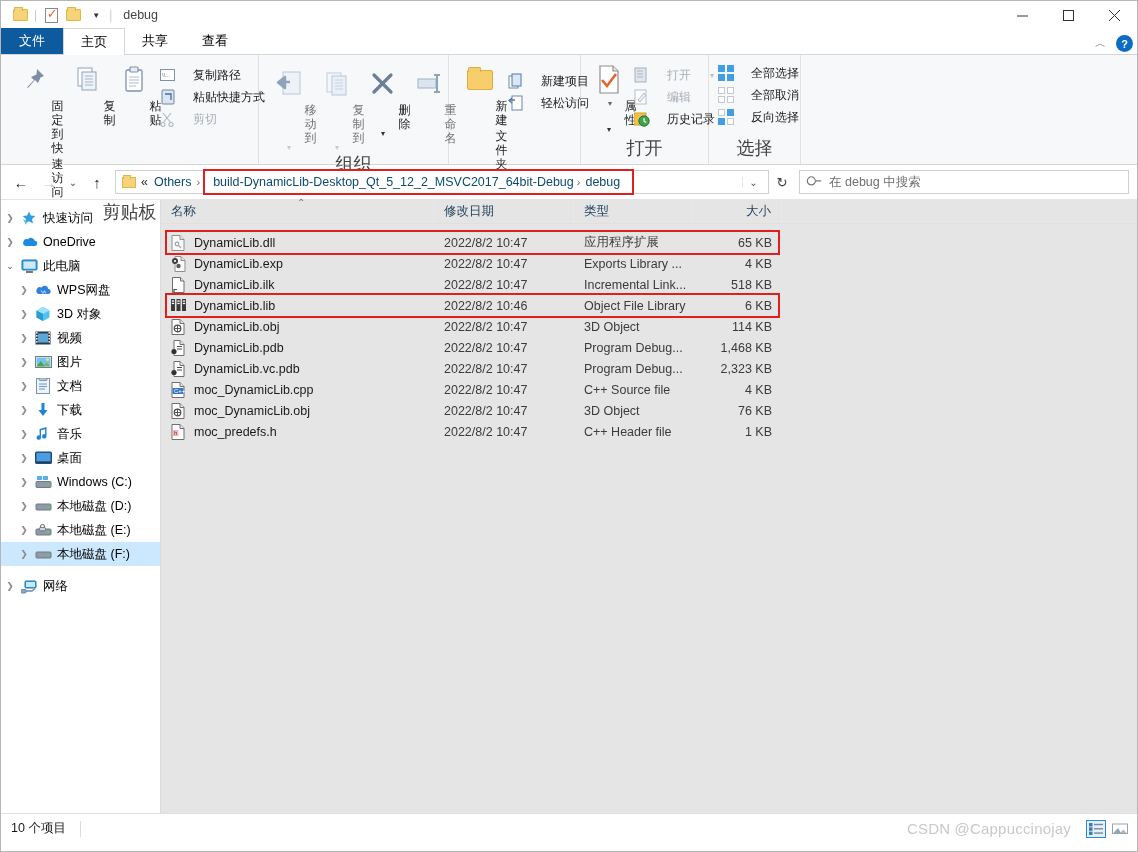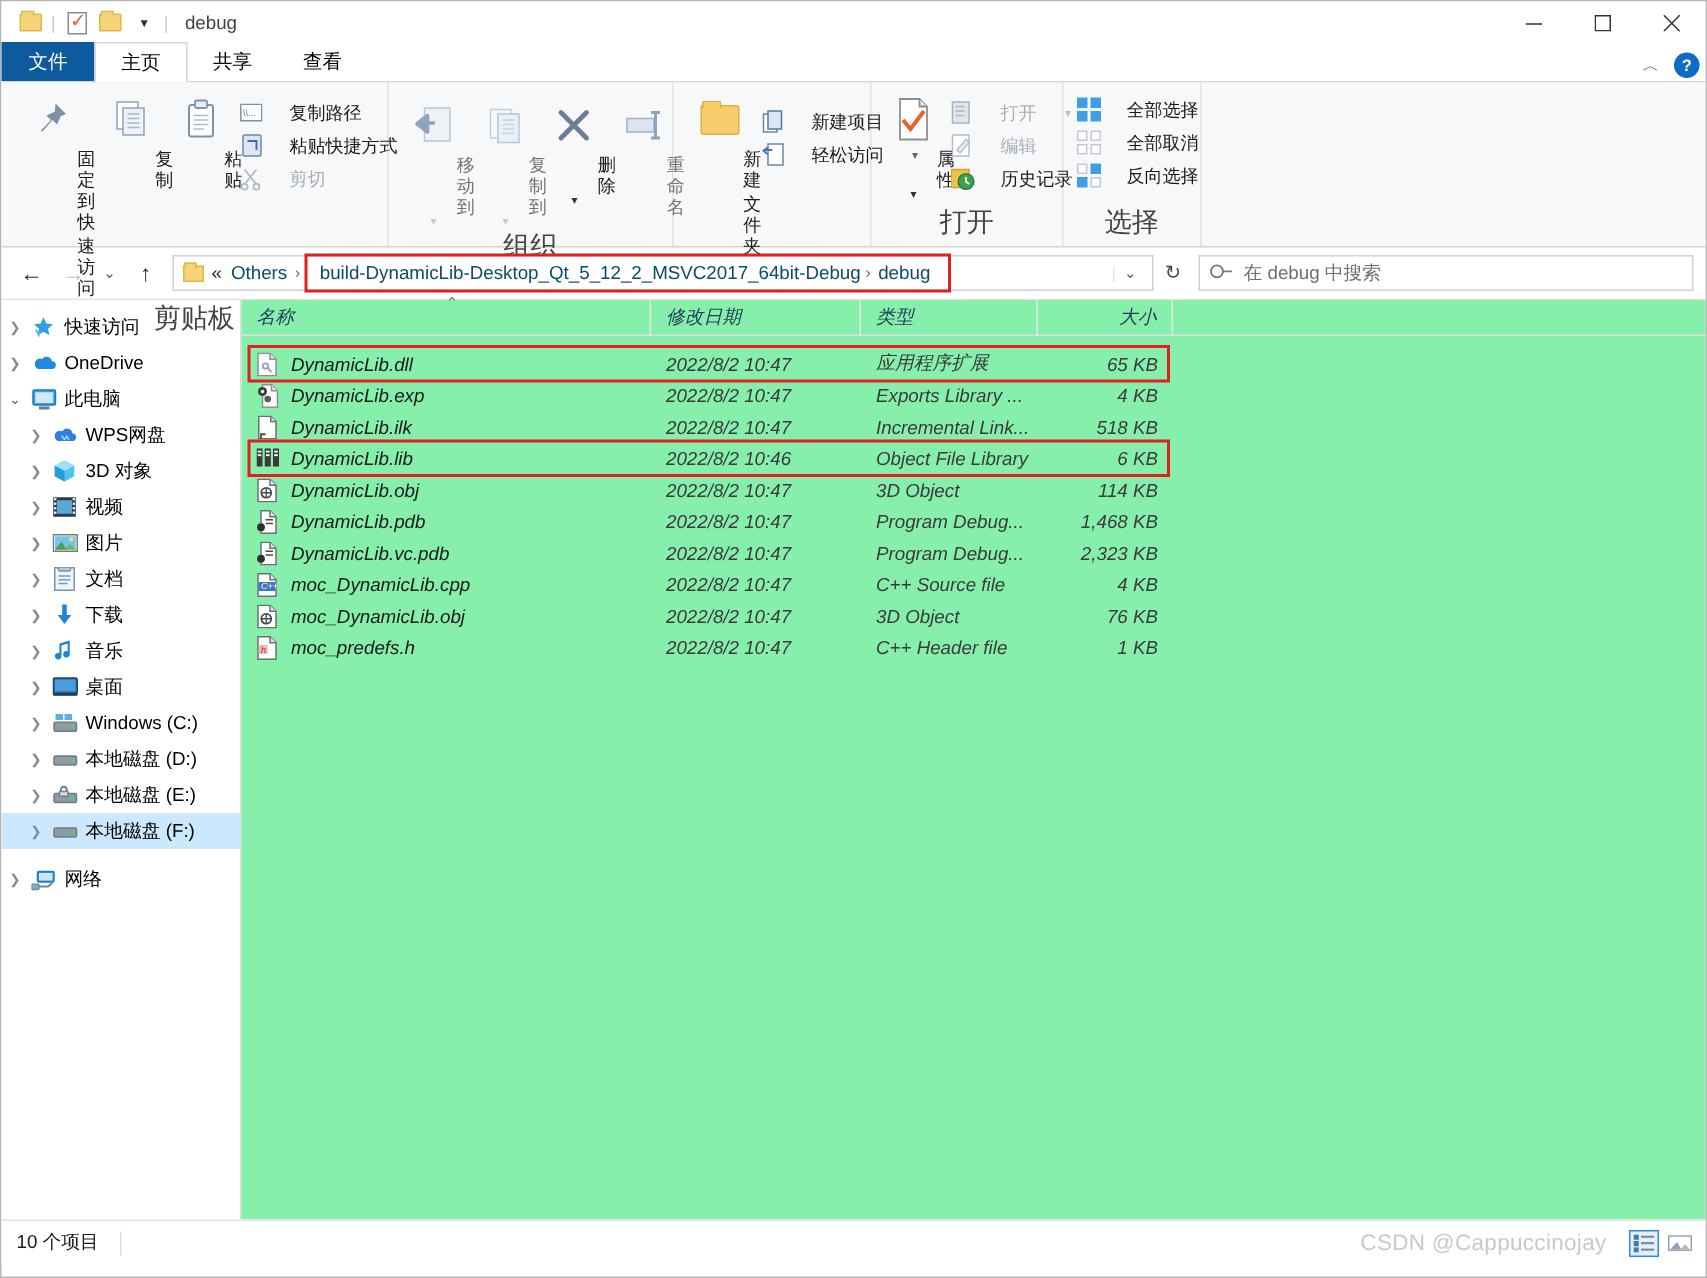--- a/index.html
+++ b/index.html
@@ -210,21 +210,21 @@
   }
   .navitem.selected { background: #cce8ff; }
   .chev {
     width: 18px; text-align: center; color: #8a8a8a; font-size: 9px;
     flex: 0 0 18px;
   }
   .chev.open { color: #5a5a5a; }
   .navico { width: 20px; display:flex; align-items:center; justify-content:center; flex:0 0 20px; }
   .navlabel { padding-left: 4px; }
 
-  .filepane { flex: 1; background:#86efac; position: relative; font-style: italic; }
+  .filepane { flex: 1; background:#e5e5e5; position: relative; }
   .colhead {
     height: 24px; display: flex; align-items: center;
     border-bottom: 1px solid #e0e0e0;
     font-size: 12.5px; color: #1f3e5a;
     position: relative;
   }
   .colhead .ch { padding-left: 10px; border-right: 1px solid #e8e8e8; height: 24px; display:flex; align-items:center; }
   .sortmark {
     position: absolute; left: 136px; top: -3px; color:#7a7a7a; font-size: 10px;
   }

